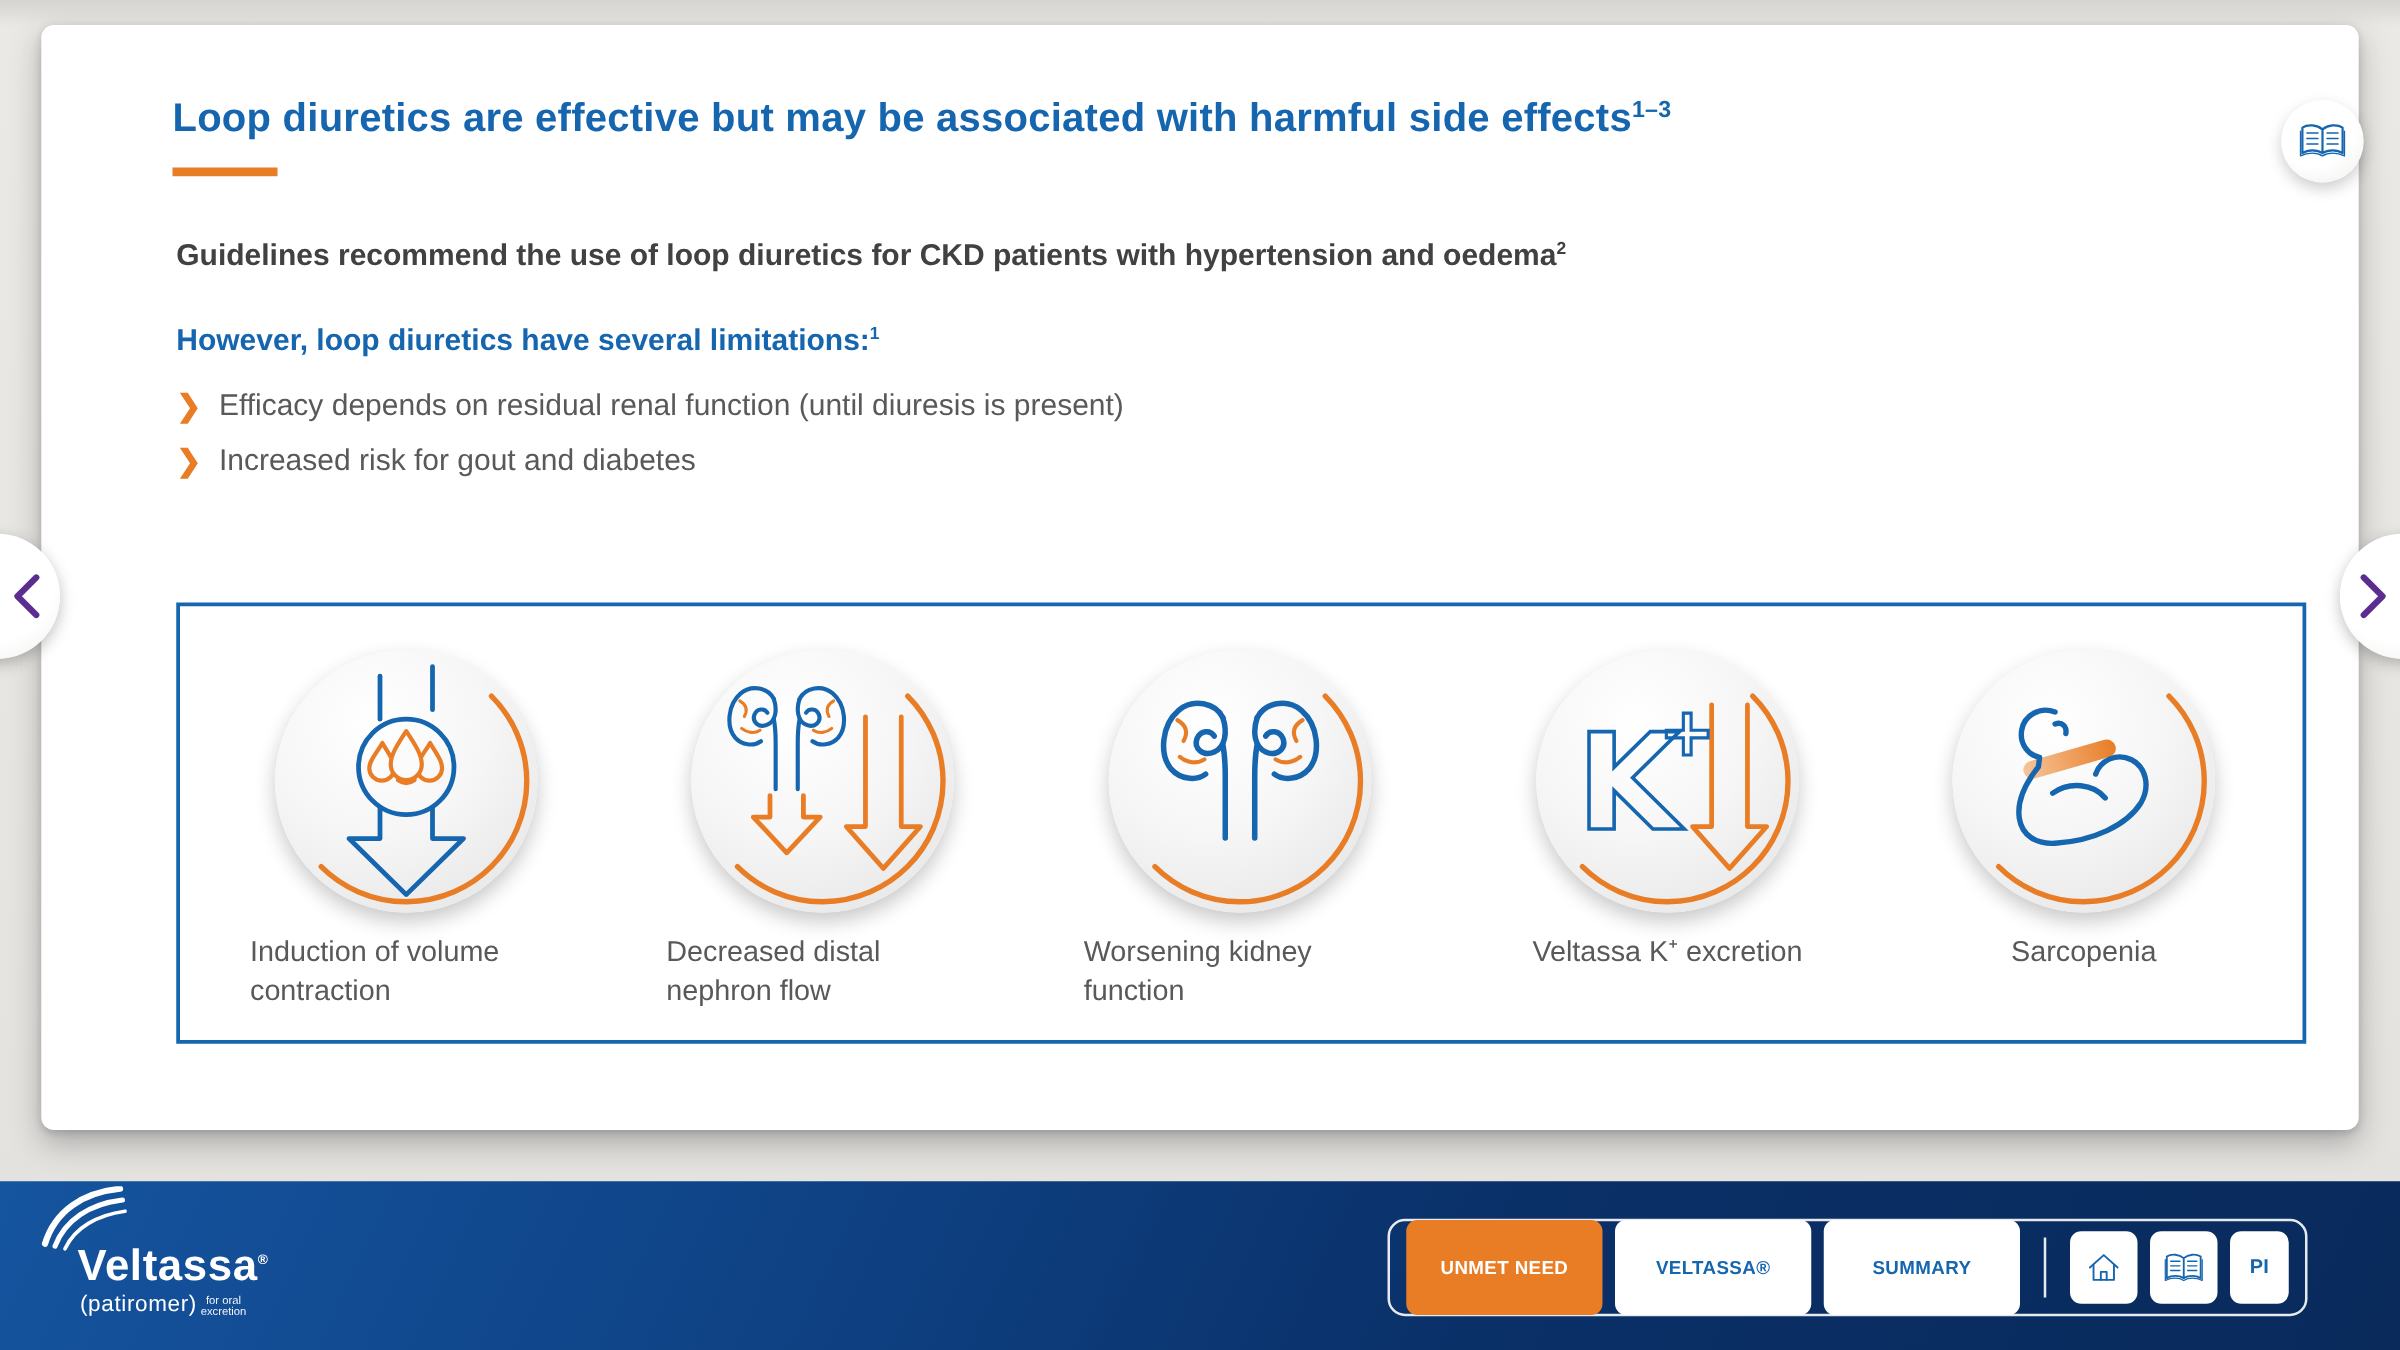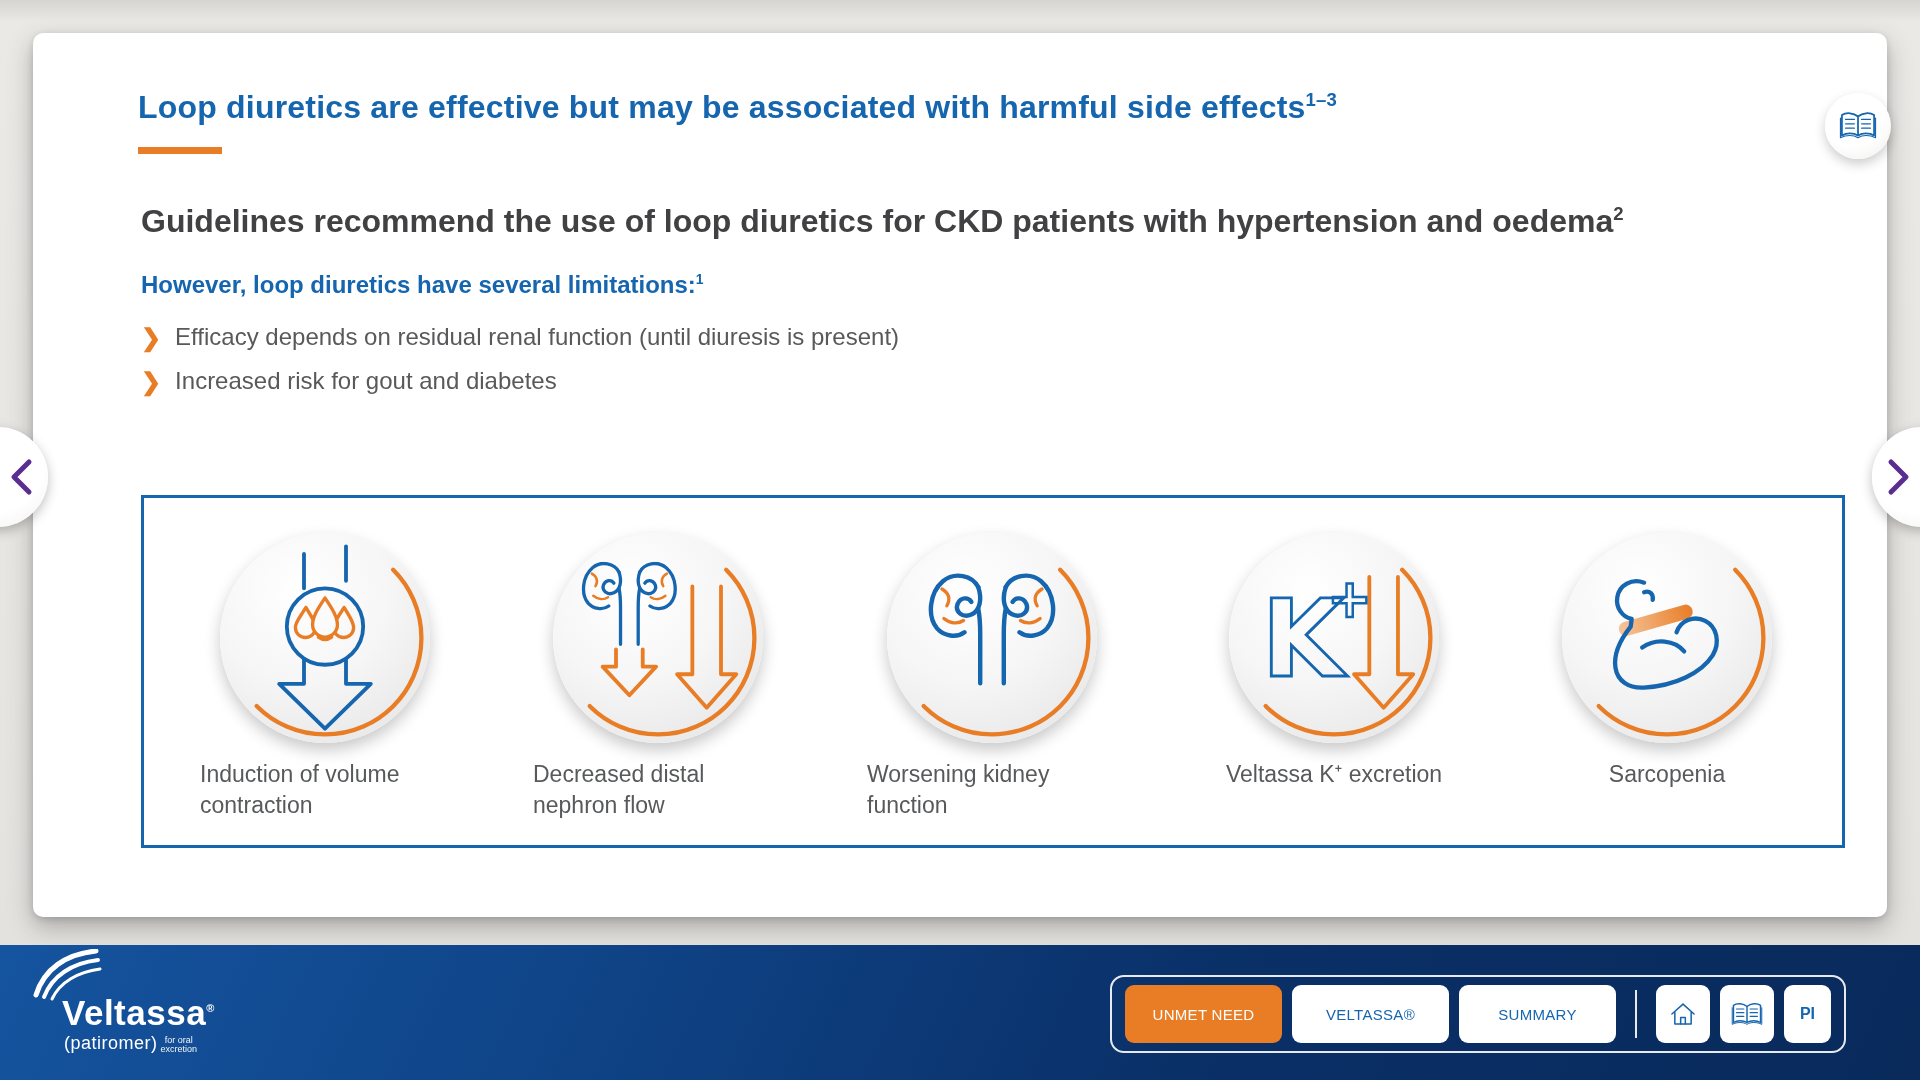--- a/index.html
+++ b/index.html
@@ -3,28 +3,28 @@
 <meta charset="utf-8">
 <style>
   * { margin:0; padding:0; box-sizing:border-box; }
   html,body { width:1920px; height:1080px; overflow:hidden; }
   body {
     font-family:"Liberation Sans", sans-serif;
     background:linear-gradient(180deg,#d6d4d1 0%,#ebe9e6 2%,#e7e5e2 60%,#e3e1de 100%);
     position:relative;
   }
   .card {
-    position:absolute; left:33px; top:33px; width:1854px; height:884px;
+    position:absolute; left:33px; top:20px; width:1854px; height:884px;
     background:#ffffff; border-radius:10px;
     box-shadow:0 10px 24px rgba(60,60,60,.35), 0 2px 6px rgba(60,60,60,.2);
   }
   .title { position:absolute; left:105px; top:56px; font-size:32px; font-weight:bold; color:#1565af; letter-spacing:.2px; }
   .title sup, .blueh sup, .intro sup { font-size:58%; }
   .title-underline { position:absolute; left:105px; top:114px; width:84px; height:7px; background:#e87d26; }
-  .intro { position:absolute; left:108px; top:170px; font-size:32px; font-weight:bold; color:#414042; }
+  .intro { position:absolute; left:108px; top:170px; font-size:24px; font-weight:bold; color:#414042; }
   .blueh { position:absolute; font-size:24px; font-weight:bold; color:#1565af; }
   .bullet { position:absolute; left:108px; font-size:24px; color:#58595b; display:flex; align-items:baseline; }
   .bullet .chev { color:#e87d26; font-weight:bold; font-size:24px; margin-right:14px; transform:translateY(1px); }
   .assoc-box { position:absolute; left:108px; top:462px; width:1704px; height:353px; border:3px solid #1565af; background:#fff; }
   .assoc-item { position:absolute; top:35px; width:340px; display:flex; flex-direction:column; align-items:center; }
   .icon-circle {
     width:210px; height:210px; border-radius:50%;
     background:radial-gradient(circle at 38% 28%, #ffffff 0%, #f6f6f6 45%, #e2e2e3 100%);
     box-shadow:0 7px 16px rgba(0,0,0,.22);
   }
@@ -59,22 +59,22 @@
   .logo .brand sup { font-size:11px; }
   .logo .subrow { position:absolute; left:28px; top:78px; display:flex; align-items:flex-start; }
   .logo .patiromer { font-size:18px; font-weight:300; letter-spacing:.5px; }
   .logo .form { font-size:9px; line-height:9px; margin-left:3px; margin-top:3px; opacity:.95;text-align:center; }
   .navwrap {
     position:absolute; left:1110px; top:30px; width:736px; height:78px;
     border:2px solid rgba(255,255,255,.9); border-radius:14px;
     display:flex; align-items:center; padding:0 13px; gap:10px;
   }
   .navbtn {
-    width:160px; height:58px; border:none; border-radius:9px; background:#fff; color:#1565af;
-    font-family:"Liberation Sans",sans-serif; font-size:15px; font-weight:normal; letter-spacing:.3px; cursor:pointer;
+    width:160px; height:76px; border:none; border-radius:9px; background:#fff; color:#1565af;
+    font-family:"Liberation Sans",sans-serif; font-size:15px; font-weight:bold; letter-spacing:.3px; cursor:pointer;
   }
   .navbtn.active { background:#e87d26; color:#fff; }
   .iconbtn {
     height:58px; border:none; border-radius:9px; background:#fff; cursor:pointer;
     display:flex; align-items:center; justify-content:center;
   }
   .iconbtn.sq { width:55px; }
   .iconbtn.pi { width:48px; color:#1565af; font-size:16px; font-weight:bold; font-family:"Liberation Sans",sans-serif; }
   .navdivider { width:2px; height:48px; background:rgba(255,255,255,.9); margin:0 9px; }
 </style>

